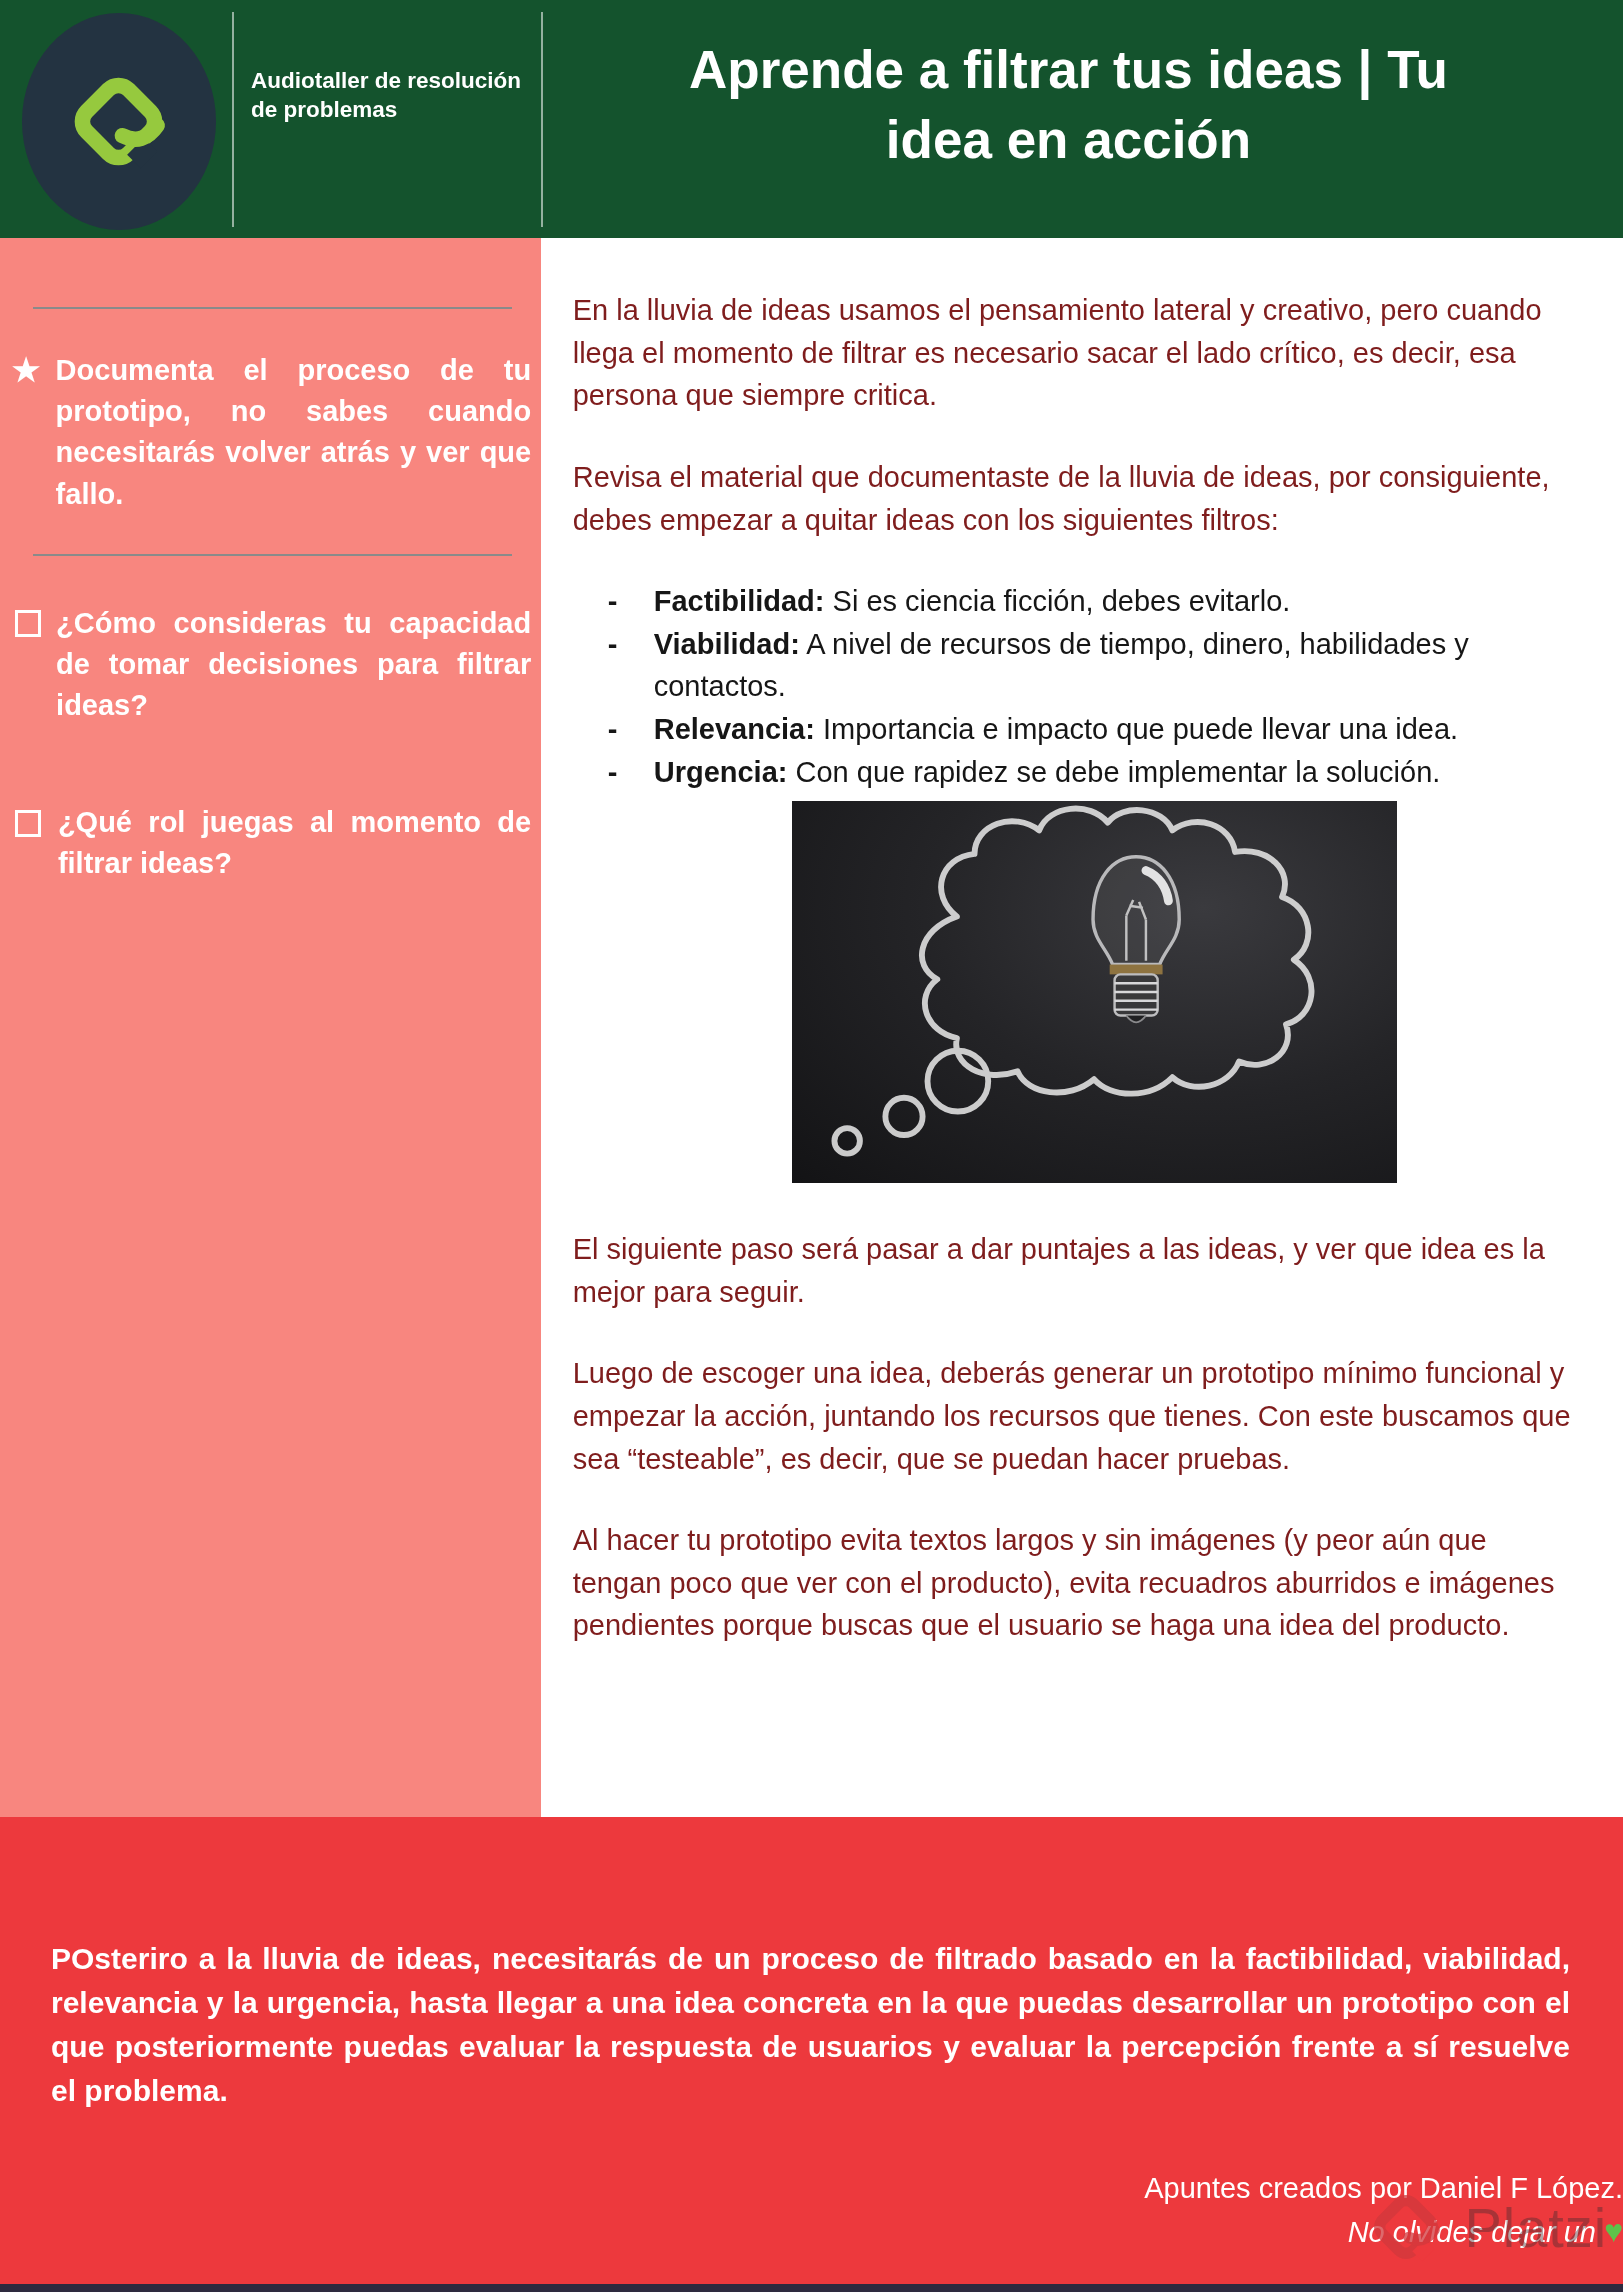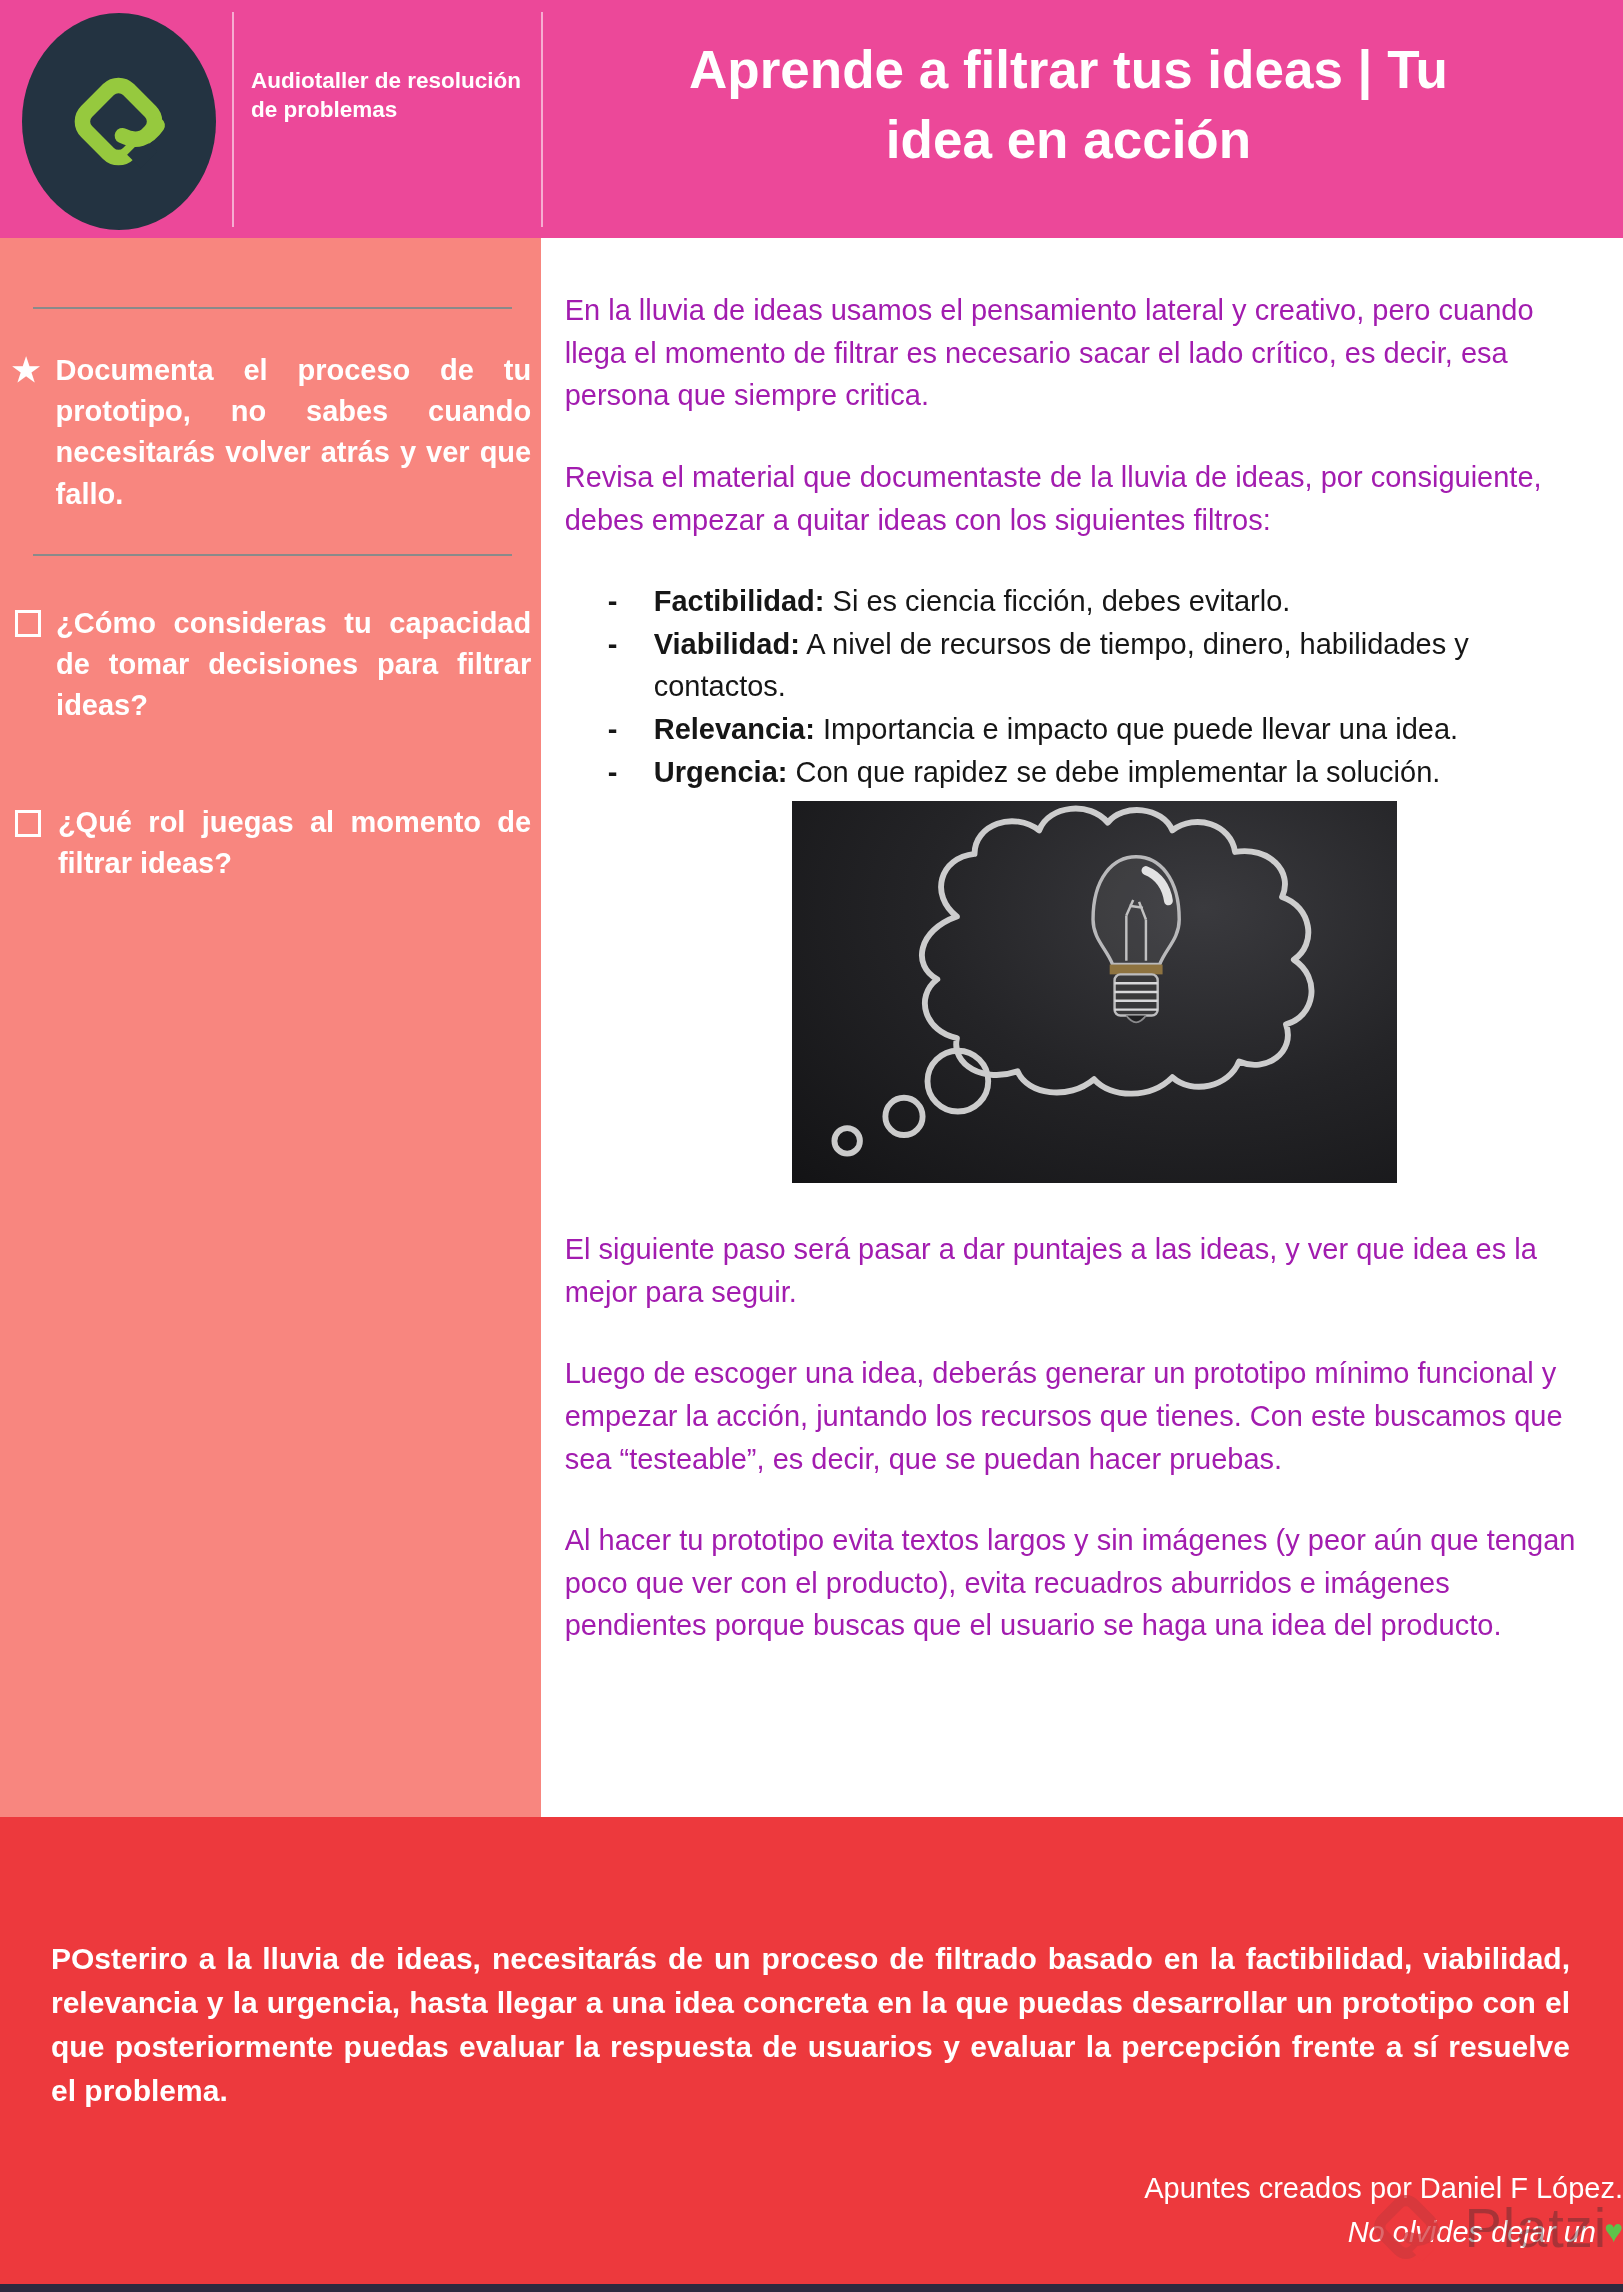--- a/index.html
+++ b/index.html
@@ -2,21 +2,21 @@
 <html lang="es"><head>
 <meta charset="utf-8">
 <style>
   html,body{margin:0;padding:0;}
   body{
     width:1623px;height:2293px;position:relative;overflow:hidden;
     background:#ffffff;font-family:"Liberation Sans",sans-serif;
     -webkit-font-smoothing:antialiased;
   }
   
-  .header{position:absolute;left:0;top:0;width:1623px;height:290px;background:#ec4899;}
+  .header{position:absolute;left:0;top:0;width:1623px;height:290px;background:#14532d;}
   .logo-circle{position:absolute;left:21.6px;top:12.7px;width:194px;height:217px;border-radius:50%;
     background:#233341;display:flex;align-items:center;justify-content:center;}
   .logo-circle svg{width:129px;height:129px;}
   .v-divider{position:absolute;top:11.8px;width:2px;height:215px;background:rgba(255,255,255,0.55);}
   .v-divider.d1{left:232px;}
   .v-divider.d2{left:541px;}
   .program-title{position:absolute;left:251px;top:67px;width:274px;color:#fff;
     font-weight:bold;font-size:22.5px;line-height:1.28;}
   .doc-title{position:absolute;right:45px;top:35px;width:1019px;text-align:center;color:#fff;
     font-weight:bold;font-size:53px;line-height:1.33;}
@@ -29,21 +29,21 @@
     margin:0 7.8px 0 11.8px;}
   .side-item .txt{flex:1;text-align:justify;padding-right:2px;}
   .side-item.i1{margin-top:41px;}
   .side-item.i2{margin-top:47px;gap:7px;}
   .side-item.i3{margin-top:76px;justify-content:space-between;}
   .star-bullet{font-size:32px;line-height:1.25;width:35px;flex:none;text-align:left;}
   .checkbox-bullet{width:20.6px;height:20.6px;border:3.9px solid #fff;flex:none;margin-top:7.8px;margin-left:2.9px;margin-right:7.8px;}
   
   .main{position:absolute;left:541px;top:238px;width:1082px;height:1579px;background:#fff;overflow:hidden;}
   .main-inner{padding:51px 43px 0 15.7px;}
-  .main p{margin:0 0 39px 8px;font-size:29px;line-height:1.47;color:#a21caf;}
+  .main p{margin:0 0 39px 16px;font-size:29px;line-height:1.47;color:#7f1d1d;}
   .filters{margin:0 0 7.8px 51px;}
   .filter-row{display:flex;font-size:29px;line-height:1.47;color:#161616;}
   .filter-row .dash{width:46px;flex:none;font-weight:bold;}
   .filter-row .body{flex:1;}
   .filter-row .term{font-weight:bold;}
   
   .figure{width:605px;height:382px;margin:5.9px 0 45px 235px;position:relative;
     background:radial-gradient(ellipse at 68% 28%, #3a3a3e 0%, #242427 48%, #131315 100%);}
   .figure svg{position:absolute;left:0;top:0;width:100%;height:100%;}
   

